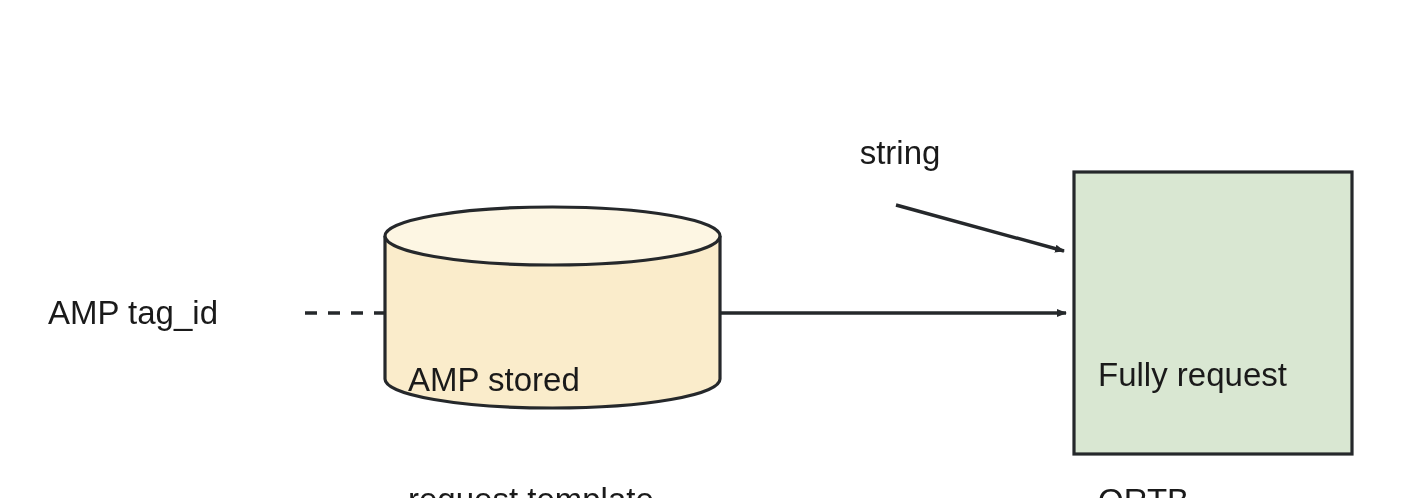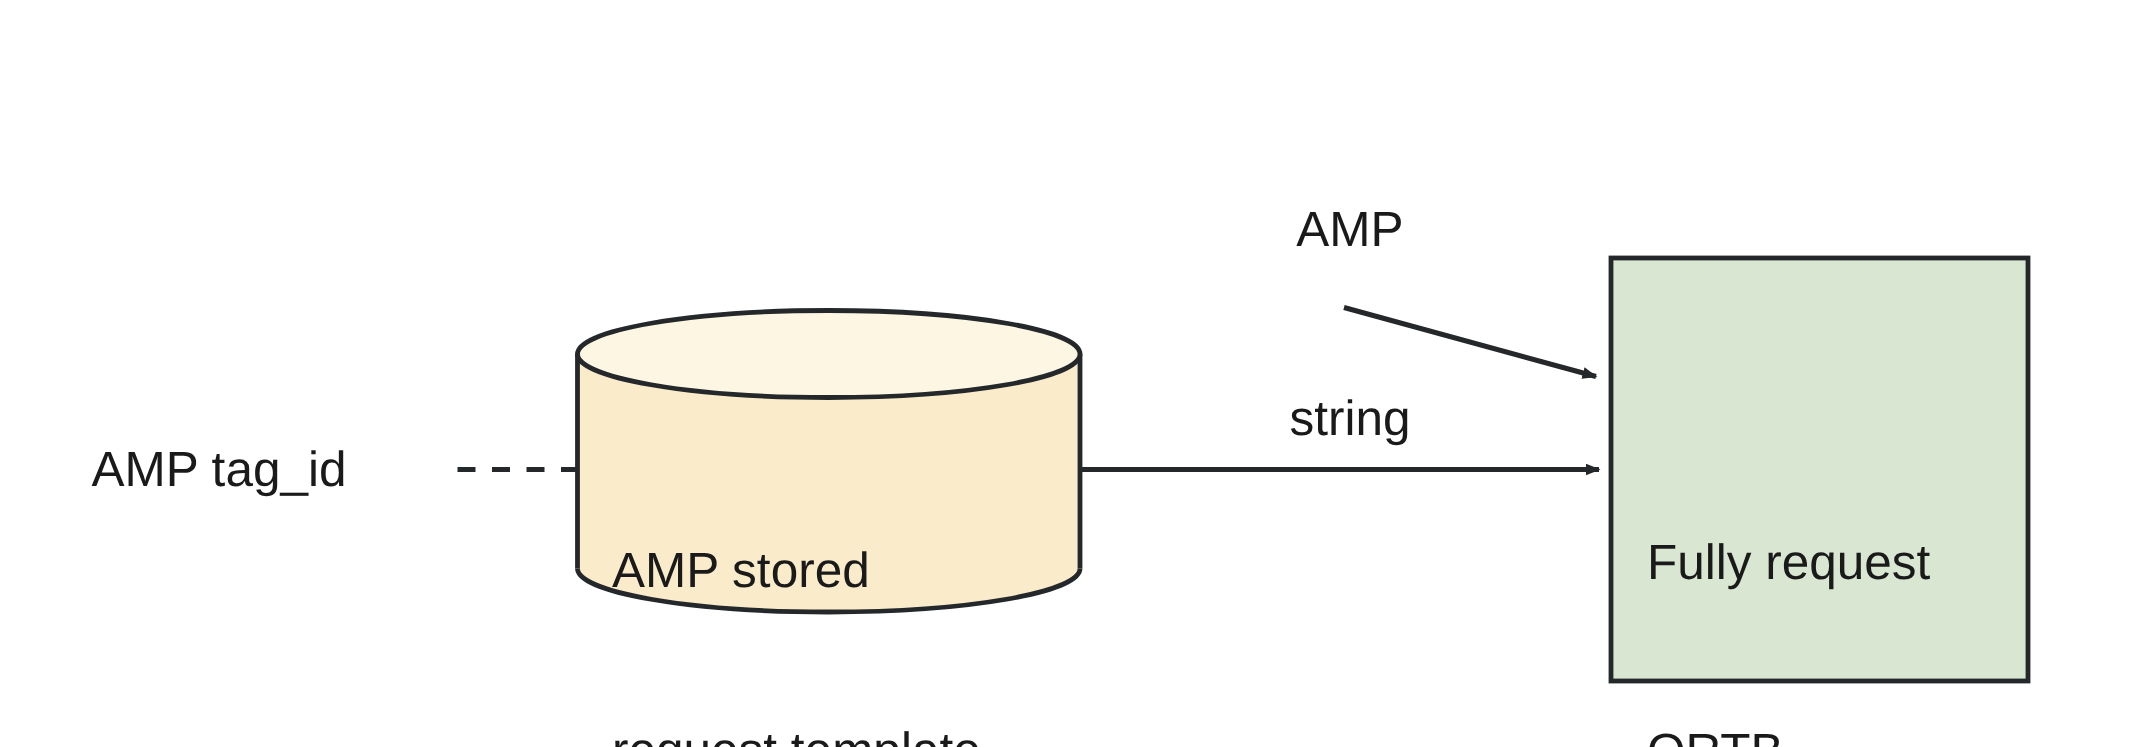--- a/index.html
+++ b/index.html
@@ -27,21 +27,21 @@
   .diagram-text {
     position: absolute;
     color: #1a1a1a;
     font-family: "Liberation Sans", sans-serif;
     font-size: 33px;
     line-height: 40px;
     white-space: pre;
     letter-spacing: 0px;
   }
   #label-amp-tag-id {
-    left: 61px;
+    left: 48px;
     top: 293px;
   }
   #cylinder-label {
     left: 408px;
     top: 280px;
   }
   #qs-label {
     left: 780px;
     top: 48px;
     width: 240px;
@@ -85,21 +85,20 @@
   </svg>
 
   <div class="diagram-text" id="label-amp-tag-id">AMP tag_id</div>
 
   <div class="diagram-text" id="cylinder-label">
     <div>AMP stored</div>
     <div>request template</div>
   </div>
 
   <div class="diagram-text" id="qs-label">
-    <div>AMP</div>
     <div>string</div>
   </div>
 
   <div class="diagram-text" id="green-box-label">
     <div>Fully request</div>
     <div>ORTB</div>
   </div>
 
 </div>
 

